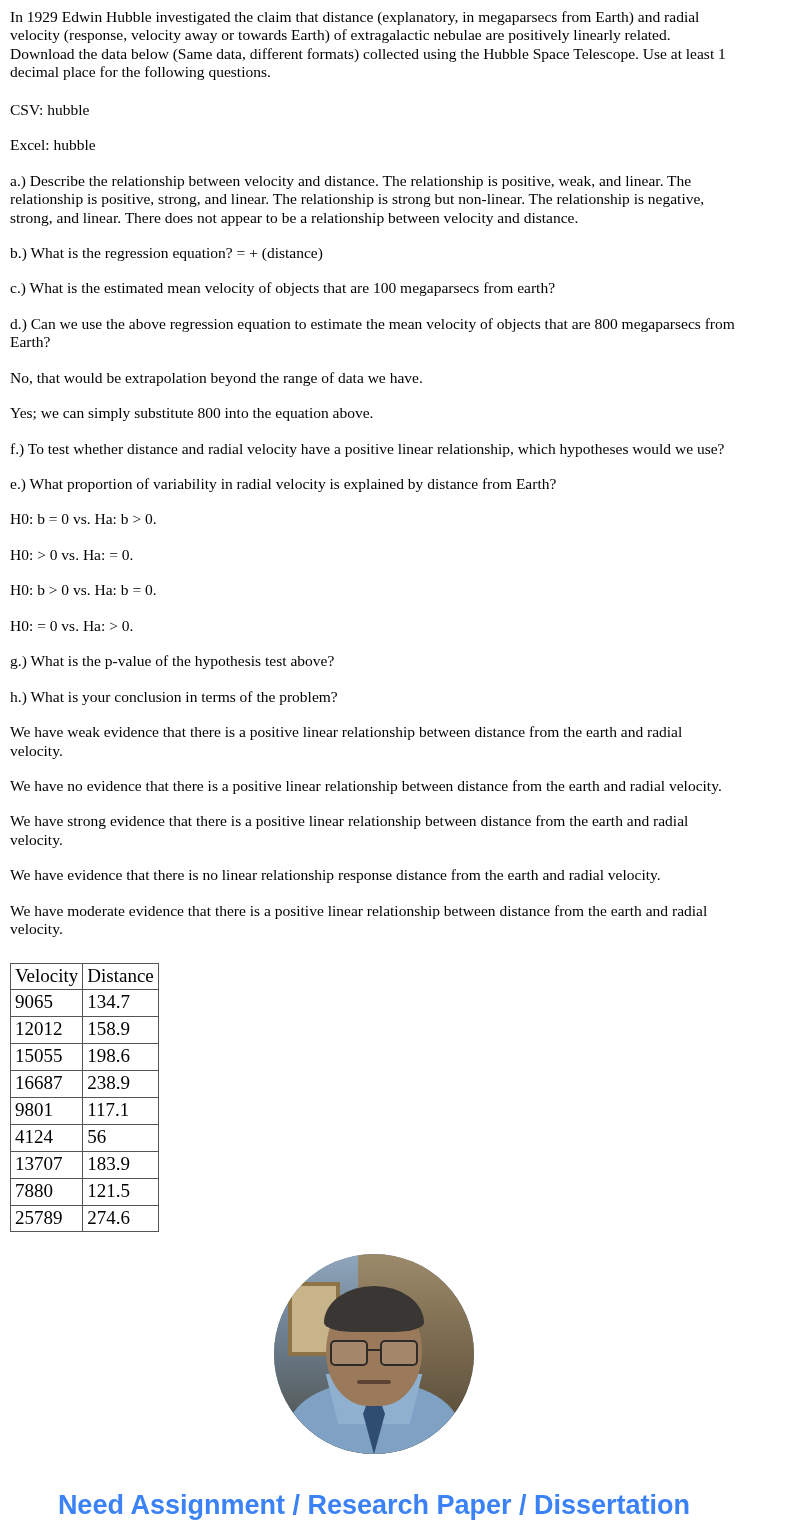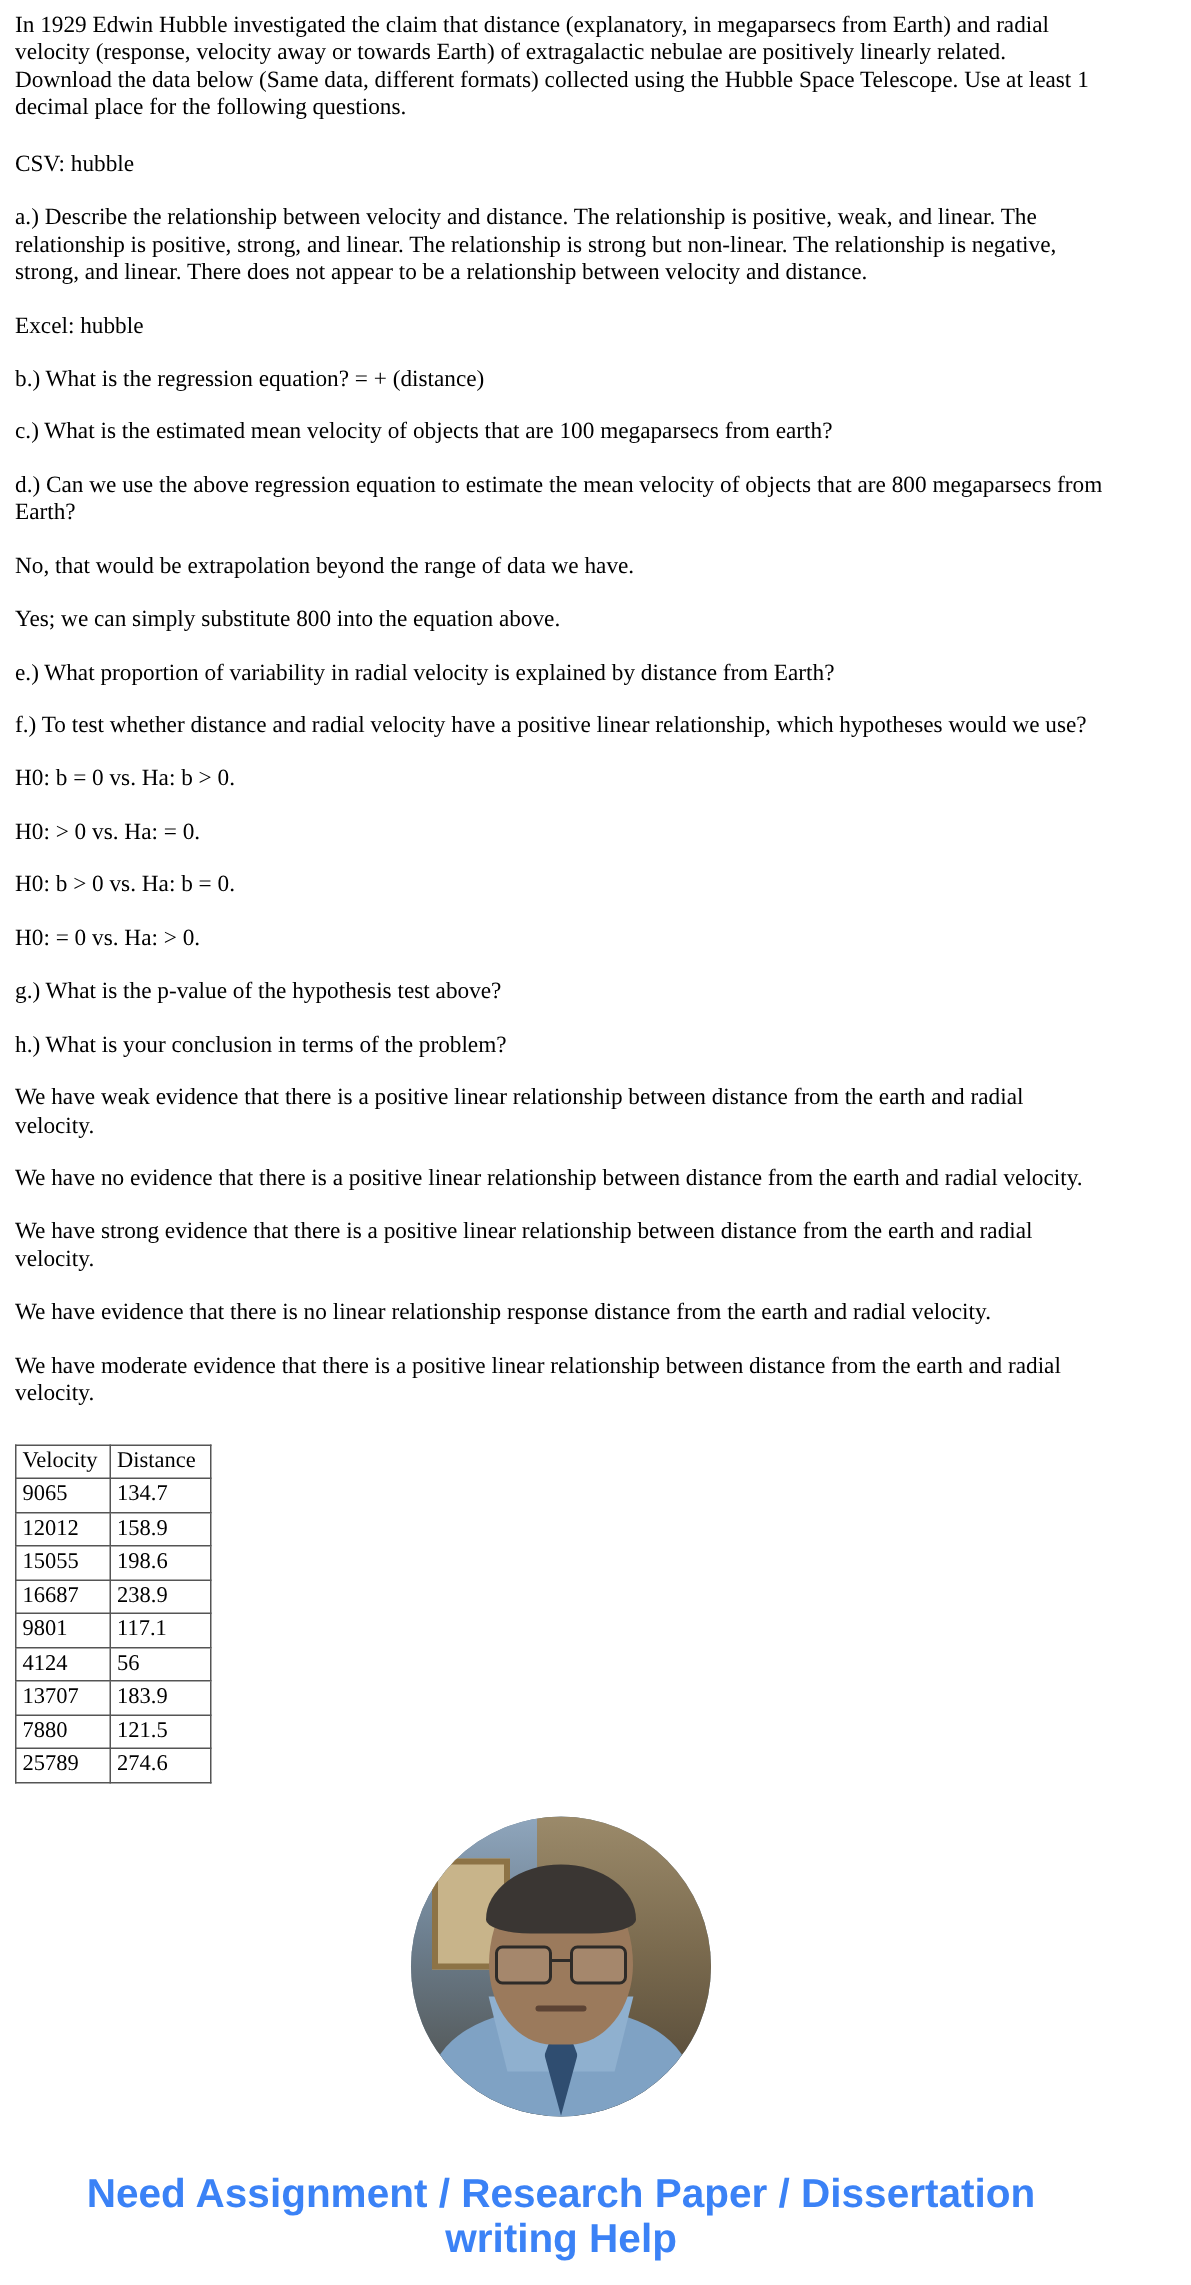--- a/index.html
+++ b/index.html
@@ -25,21 +25,21 @@
   }
   p.intro {
     margin-bottom: 19px;
   }
   .table-wrap {
     margin-top: 24px;
     margin-bottom: 10px;
   }
   table.data {
     border-collapse: collapse;
-    font-size: 15px;
+    font-size: 19px;
     font-family: "Liberation Serif", serif;
   }
   table.data th, table.data td {
     border: 1px solid #555555;
     padding: 2px 4px 3px 4px;
     text-align: left;
     font-weight: normal;
     line-height: 1.1;
   }
   table.data th:nth-child(1), table.data td:nth-child(1) { width: 54px; }
@@ -159,37 +159,37 @@
 </style>
 </head>
 <body>
 
 <div class="page">
 
   <p class="para intro">In 1929 Edwin Hubble investigated the claim that distance (explanatory, in megaparsecs from Earth) and radial velocity (response, velocity away or towards Earth) of extragalactic nebulae are positively linearly related. Download the data below (Same data, different formats) collected using the Hubble Space Telescope. Use at least 1 decimal place for the following questions.</p>
 
   <p class="para">CSV: hubble</p>
 
+  <p class="para">Excel: hubble</p>
+
   <p class="para">a.) Describe the relationship between velocity and distance. The relationship is positive, weak, and linear. The relationship is positive, strong, and linear. The relationship is strong but non-linear. The relationship is negative, strong, and linear. There does not appear to be a relationship between velocity and distance.</p>
 
-  <p class="para">Excel: hubble</p>
-
   <p class="para">b.) What is the regression equation? = + (distance)</p>
 
   <p class="para">c.) What is the estimated mean velocity of objects that are 100 megaparsecs from earth?</p>
 
   <p class="para">d.) Can we use the above regression equation to estimate the mean velocity of objects that are 800 megaparsecs from Earth?</p>
 
   <p class="para">No, that would be extrapolation beyond the range of data we have.</p>
 
   <p class="para">Yes; we can simply substitute 800 into the equation above.</p>
 
+  <p class="para">f.) To test whether distance and radial velocity have a positive linear relationship, which hypotheses would we use?</p>
+
   <p class="para">e.) What proportion of variability in radial velocity is explained by distance from Earth?</p>
-
-  <p class="para">f.) To test whether distance and radial velocity have a positive linear relationship, which hypotheses would we use?</p>
 
   <p class="para">H0: b = 0 vs. Ha: b &gt; 0.</p>
 
   <p class="para">H0: &gt; 0 vs. Ha: = 0.</p>
 
   <p class="para">H0: b &gt; 0 vs. Ha: b = 0.</p>
 
   <p class="para">H0: = 0 vs. Ha: &gt; 0.</p>
 
   <p class="para">g.) What is the p-value of the hypothesis test above?</p>

